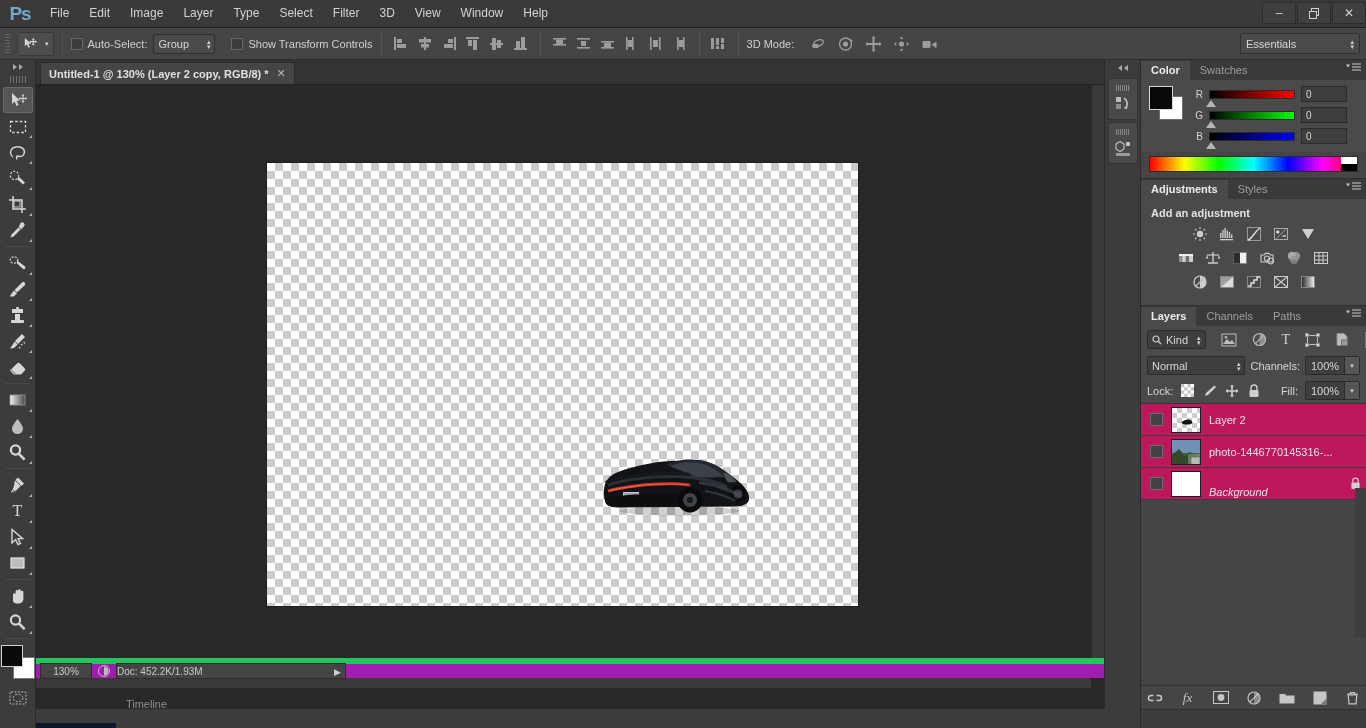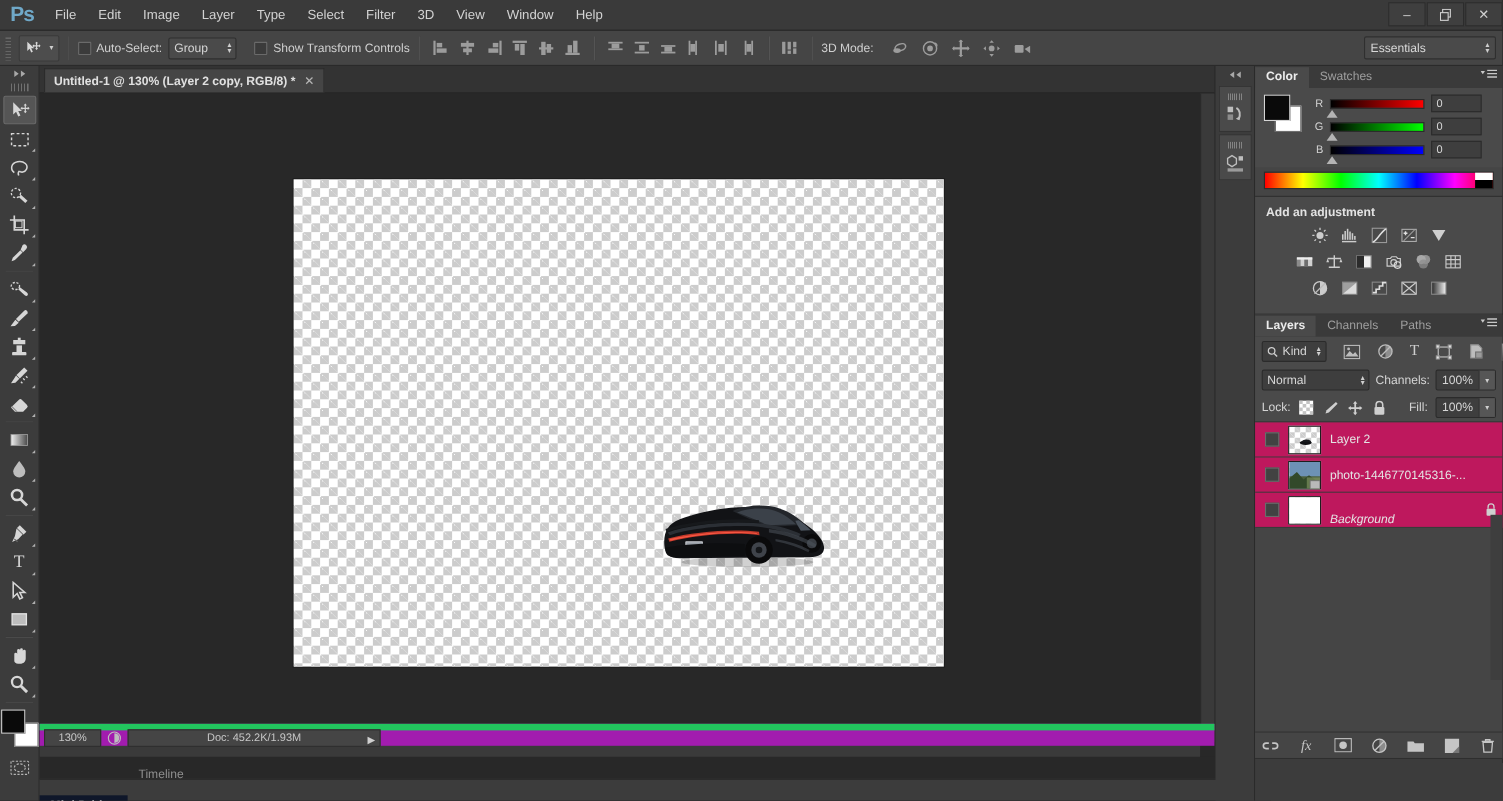--- a/index.html
+++ b/index.html
@@ -122,21 +122,21 @@
   .hscroll { position: absolute; left: 36px; bottom: 40px; width: 1055px; height: 13px; background: #3a3a3a; border-top: 1px solid #2a2a2a; }
 
   
   .statusbar {
     position: absolute; left: 36px; top: 658px; width: 1068px; height: 20px;
     background: #a21caf; display: flex; align-items: center; font-size: 10px; color: #c7c7c7;
     border-top: 6px solid #22c55e;
   }
   .st-zoom { width: 52px; text-align: center; background: #454545; height: 16px; line-height: 16px; margin-left: 4px; border: 1px solid #2e2e2e; }
   .st-icon { width: 24px; display: flex; align-items: center; justify-content: center; }
-  .st-doc { flex: 1; background: #454545; height: 16px; line-height: 16px; text-align: center; border: 1px solid #2e2e2e; max-width: 230px; position: relative; }
+  .st-doc { flex: 1; background: #454545; height: 16px; line-height: 16px; border: 1px solid #2e2e2e; max-width: 230px; position: relative; }
   .st-arrow { margin-left: 10px; color: #d0d0d0; font-size: 9px; }
 
   
   .bottomtabs {
     position: absolute; left: 36px; top: 708px; width: 1330px; height: 20px;
     background: #3c3c3c; display: flex; align-items: center; border-top: 1px solid #2a2a2a;
   }
   .btab { padding: 0 10px; height: 19px; line-height: 19px; font-size: 11px; color: #8f8f8f; }
   .btab.active { background: #0f172a; color: #e6e6e6; font-weight: bold; margin-top: 28px; }
 
@@ -726,20 +726,32 @@
               <span class="col-val">0</span>
             </div>
           </div>
       </div>
       <div style="padding:0 8px 6px">
         <div class="spectrum"></div>
       </div>
     </div>
 
     <div class="panel">
+      <div class="ptabs">
+        <div id="adj-tabs" style="display:flex">
+            <div class="ptab active">Adjustments</div>
+            <div class="ptab">Styles</div>
+          </div>
+        <div class="pmenu">
+          <svg width="15" height="9" viewBox="0 0 15 9">
+              <path d="M0 1.5 l4 0 l-2 3 z" fill="#c8c8c8"></path>
+              <path d="M6 1 h9 M6 4 h9 M6 7 h9" stroke="#c8c8c8" stroke-width="1.2"></path>
+            </svg>
+        </div>
+      </div>
       <div class="pbody" style="padding-bottom:8px">
         <div class="adj-title">Add an adjustment</div>
         <div class="adj-row">
           <div class="adj-ic">
               <svg width="16" height="16" viewBox="0 0 16 16">
                 <circle cx="8" cy="8" r="3.2" fill="#ccc"></circle>
                 <g stroke="#ccc" stroke-width="1.2">
                   <path d="M8 1v2M8 13v2M1 8h2M13 8h2M3 3l1.4 1.4M11.6 11.6L13 13M13 3l-1.4 1.4M4.4 11.6L3 13"></path>
                 </g>
               </svg>

